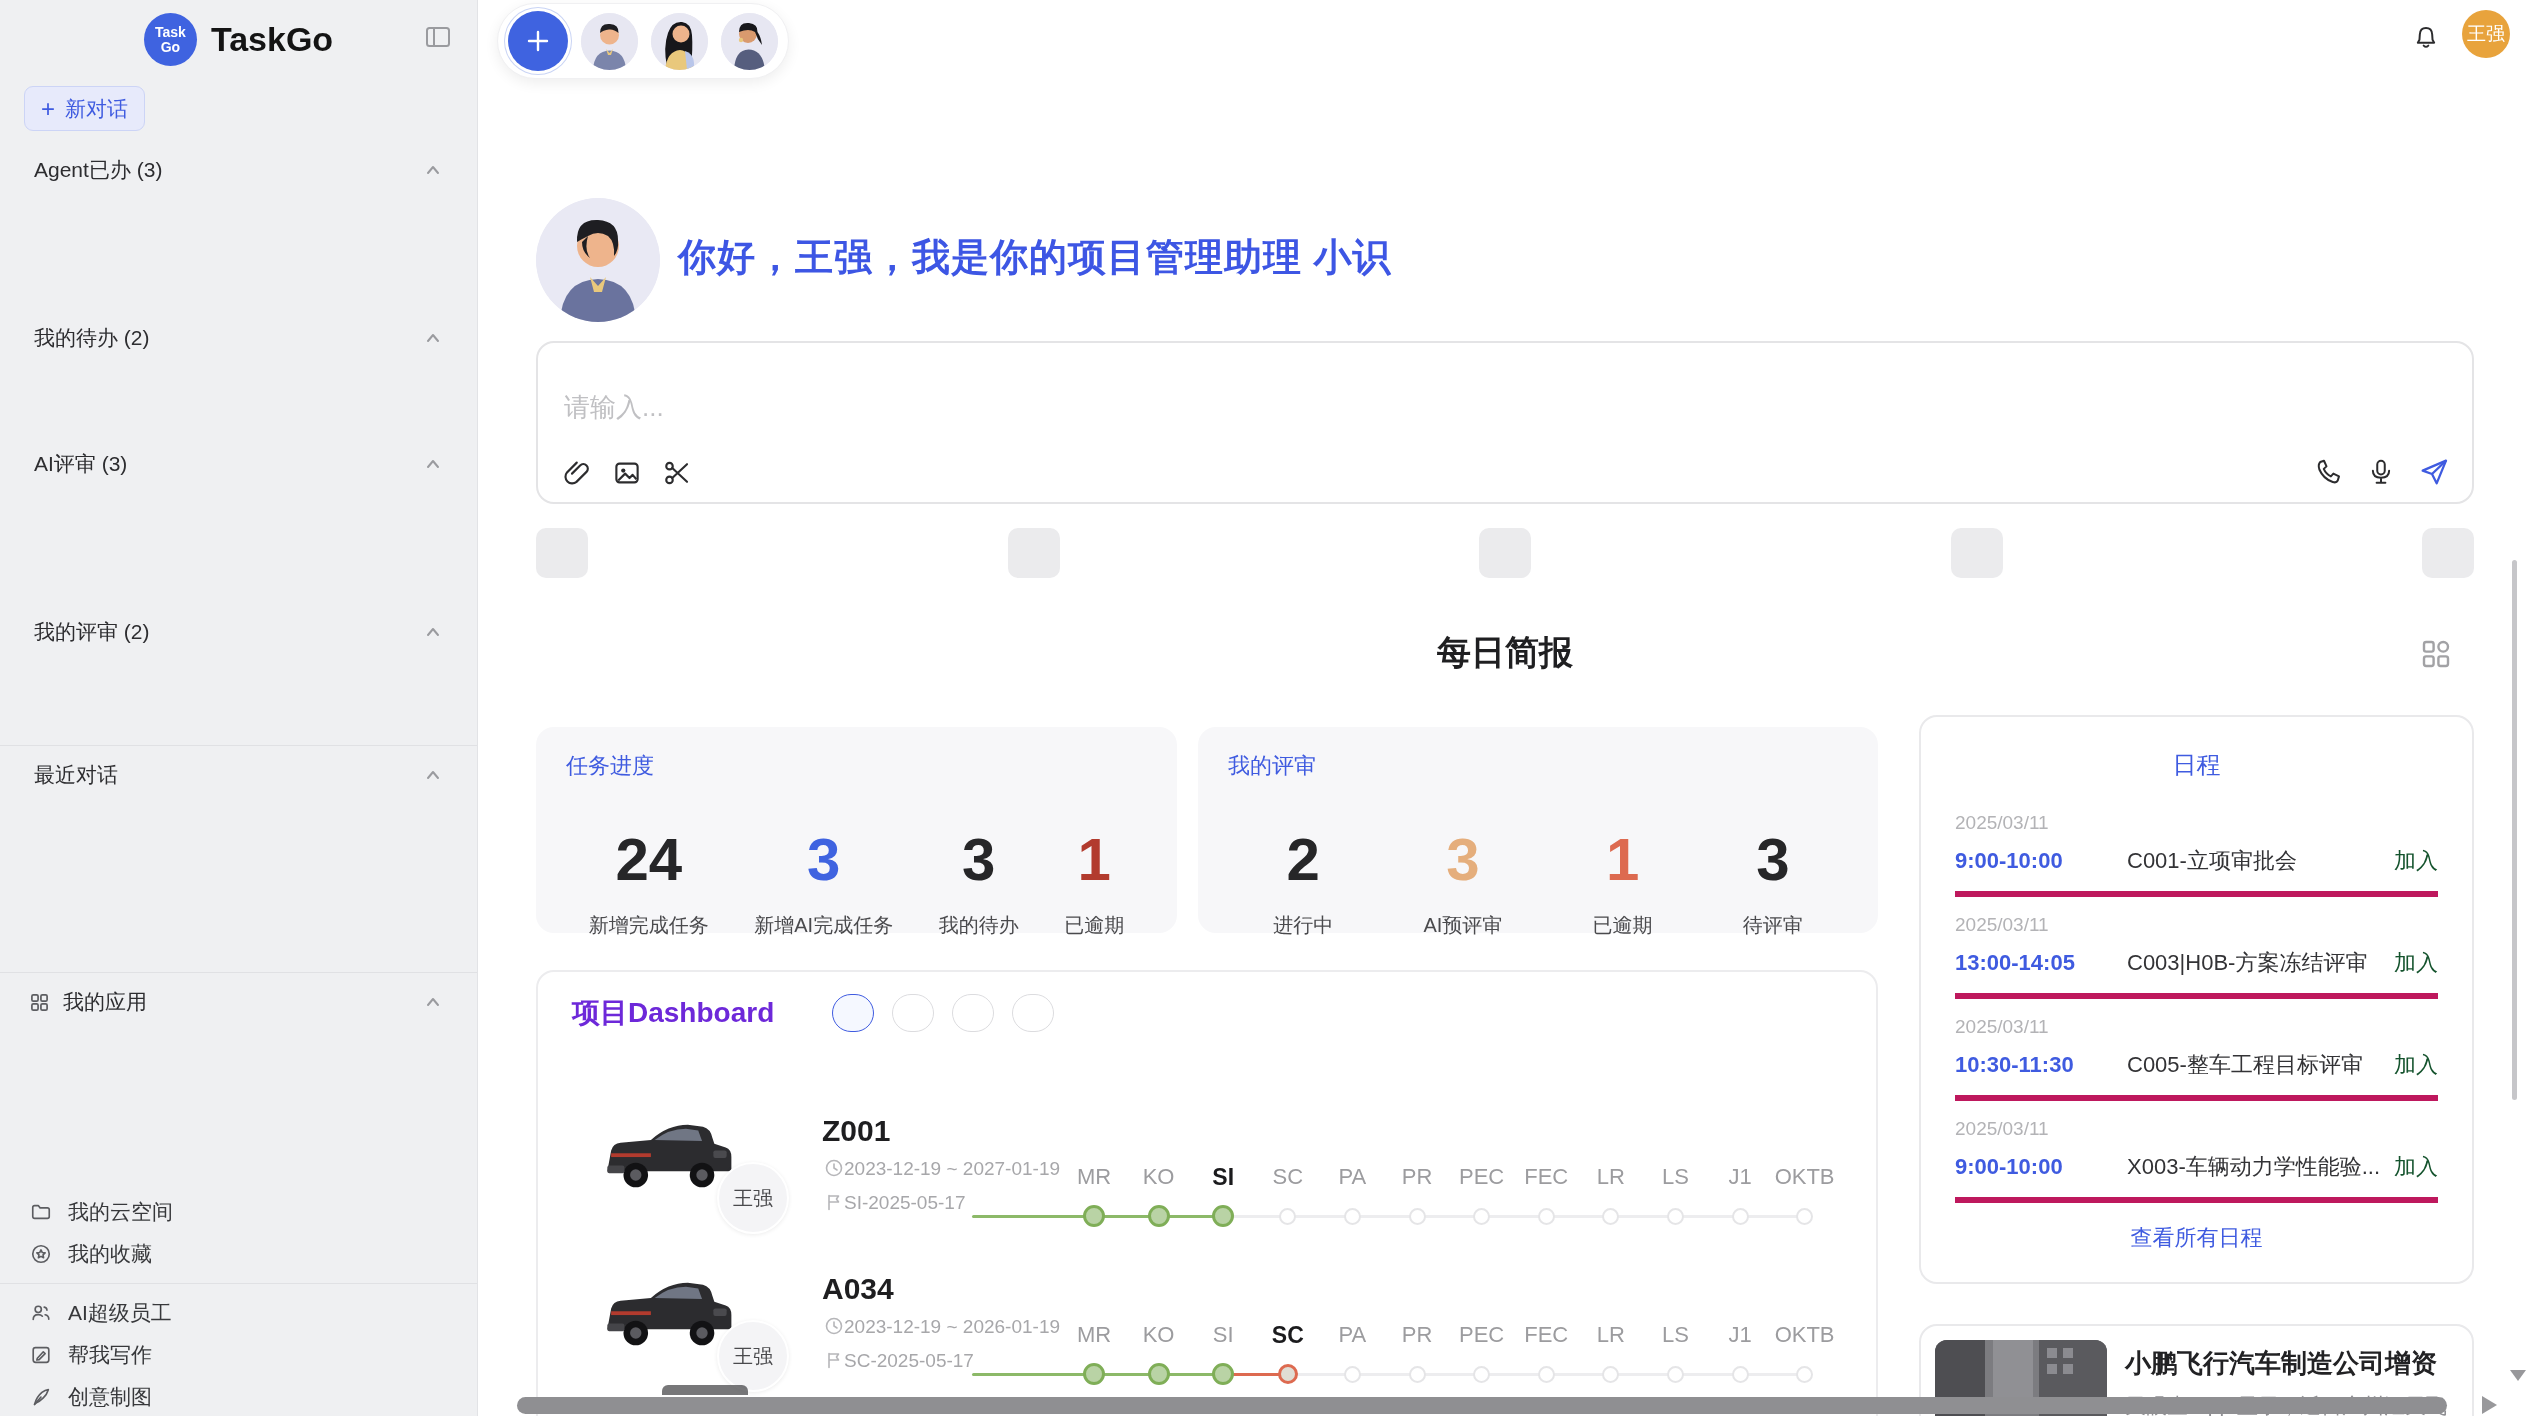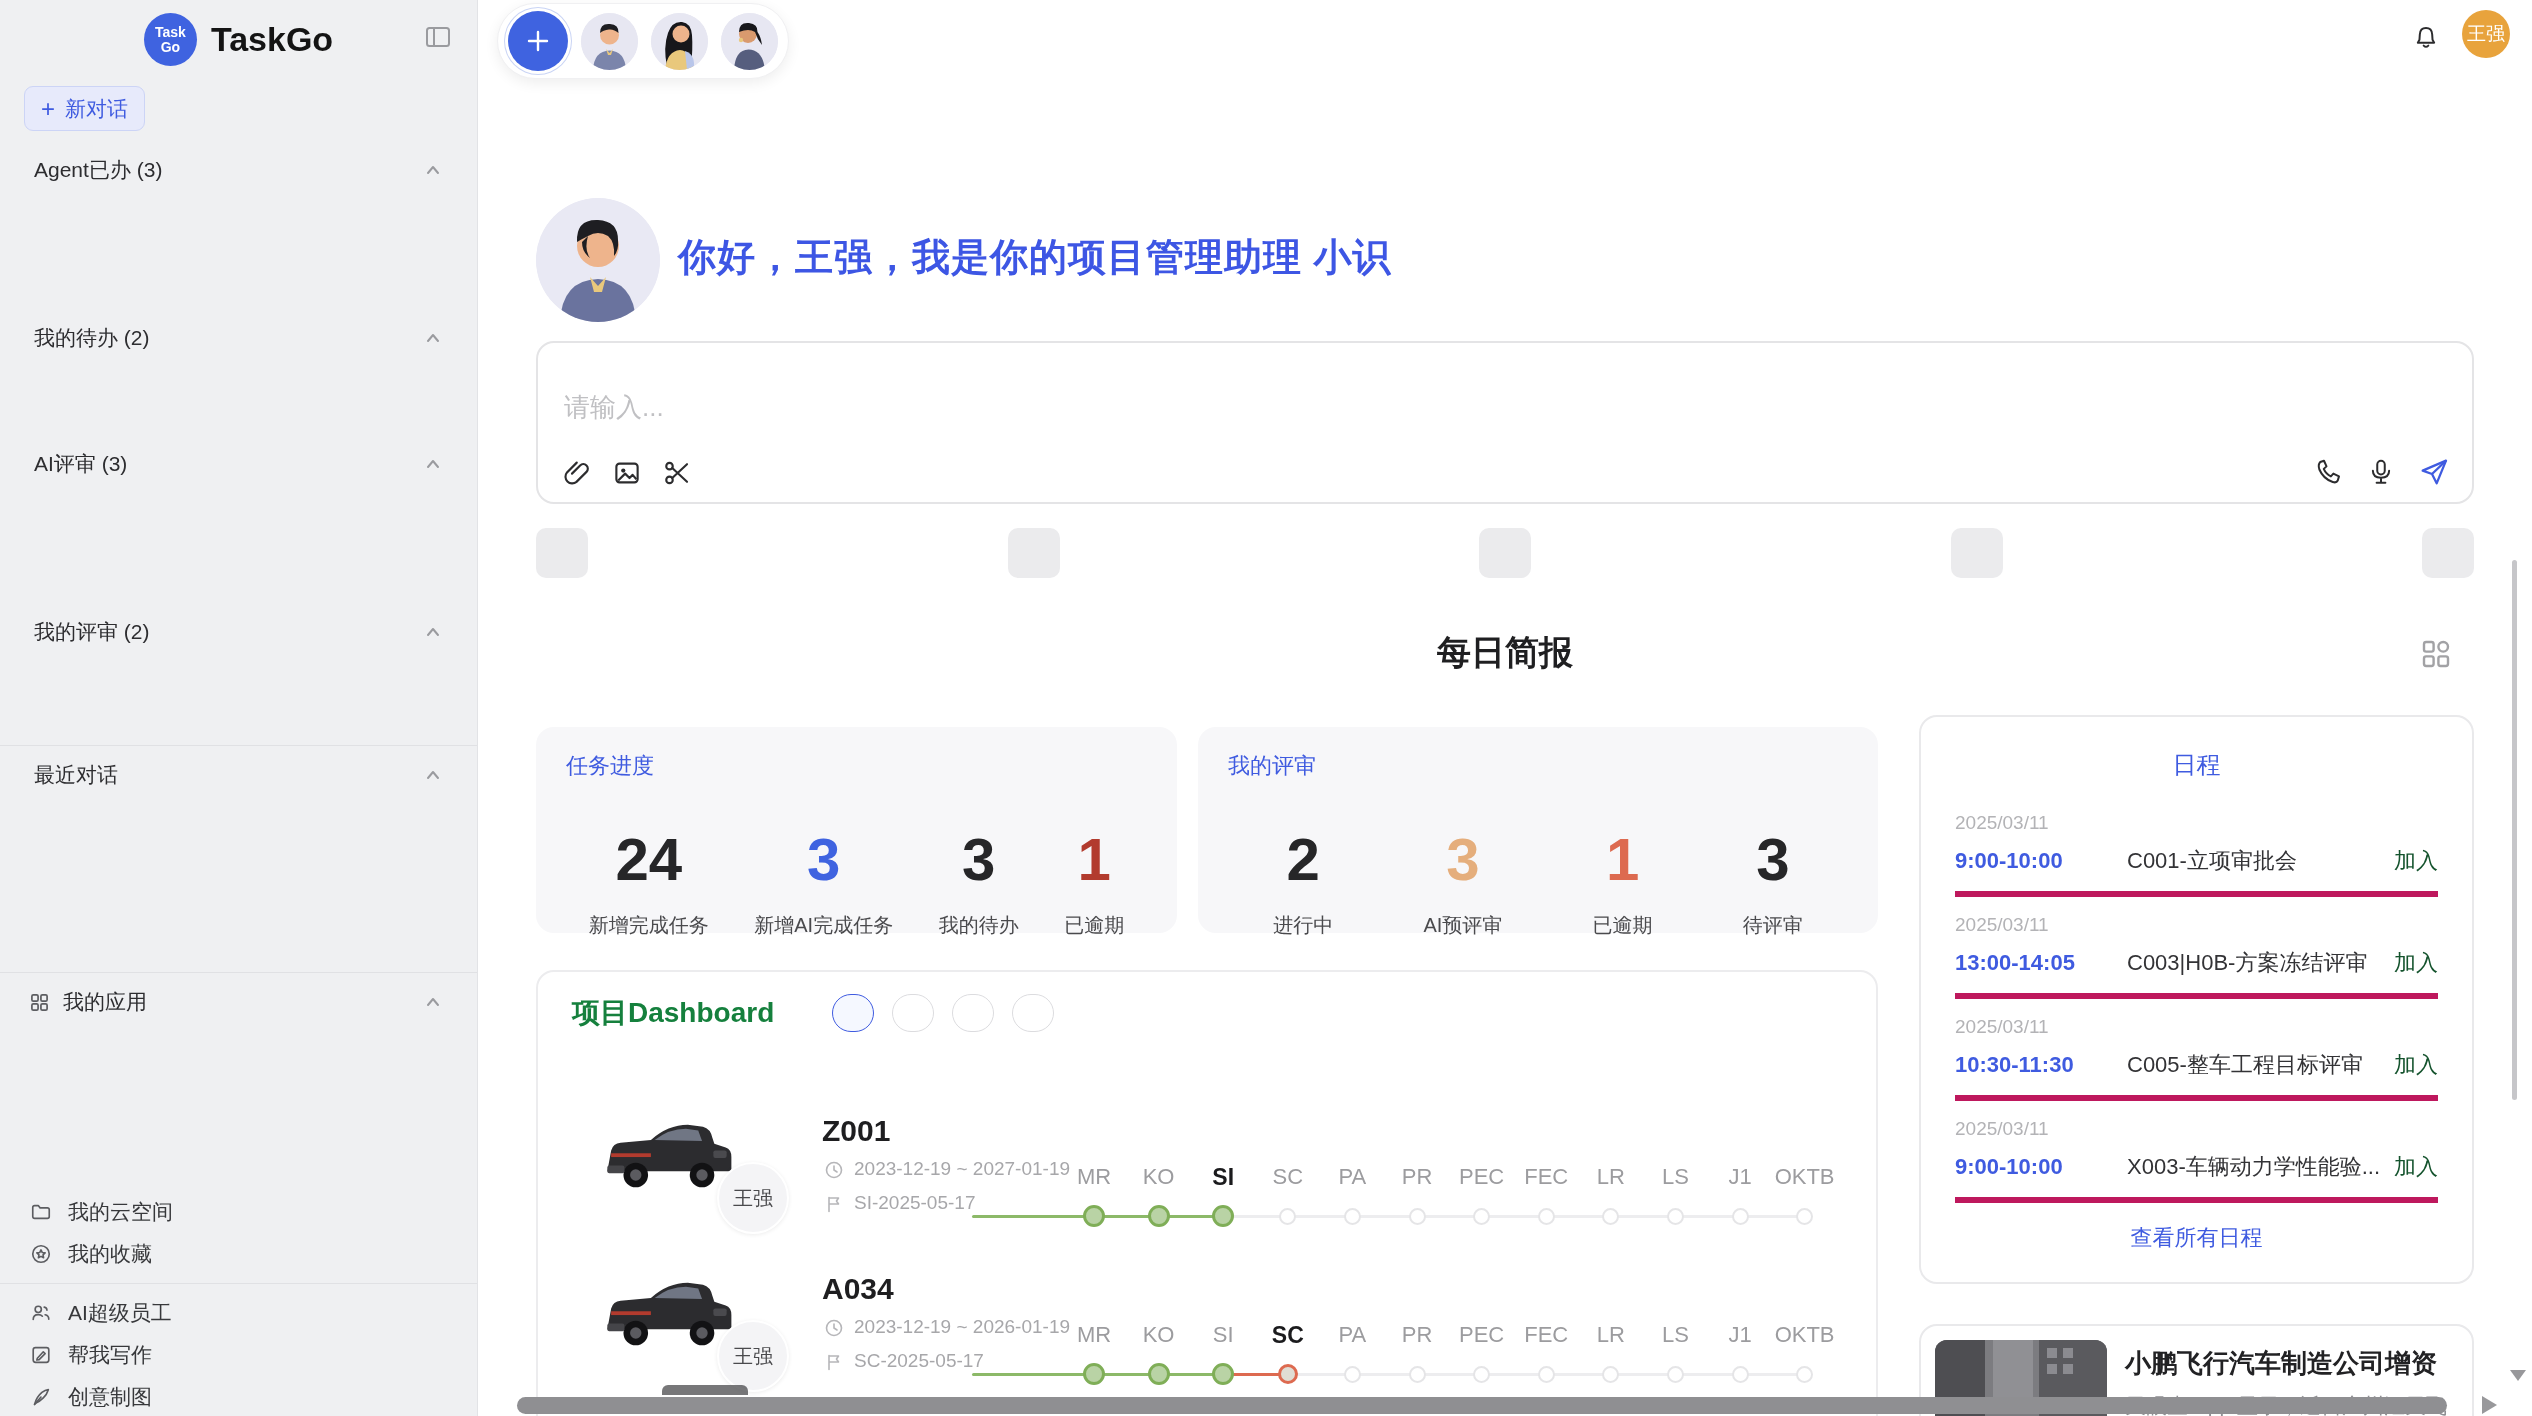--- a/index.html
+++ b/index.html
@@ -85,32 +85,32 @@
   .stat-card{position:absolute;top:727px;height:206px;background:#f7f7f9;border-radius:18px;box-sizing:border-box;padding:24px 30px 0 30px;}
   .stat-card .card-label{font-size:22px;color:#3f5be0;}
   .stat-row{display:flex;justify-content:space-around;margin-top:14px;}
   .stat{text-align:center;margin-top:35px;}
   .stat-value{font-size:60px;font-weight:700;line-height:1.0;}
   .stat-label{font-size:20px;color:#4a4a4d;margin-top:22px;}
   
   .dash-card{position:absolute;left:58px;top:970px;width:1342px;height:520px;box-sizing:border-box;
     background:#fff;border:2px solid #ececee;border-radius:18px;overflow:hidden;}
   .dash-head{display:flex;align-items:center;padding:22px 0 0 34px;}
-  .dash-title{font-size:28px;font-weight:700;color:#15803d;}
+  .dash-title{font-size:28px;font-weight:700;color:#6d28d9;}
   .filters{display:flex;gap:18px;margin-left:58px;}
   .filter-pill{height:38px;line-height:36px;box-sizing:border-box;border:1.5px solid #dcdcdf;border-radius:20px;
     padding:0 20px;font-size:21px;color:#6b6b6e;background:#fff;cursor:pointer;white-space:nowrap;}
   .filter-pill.active{border-color:#3f5be0;color:#3f5be0;background:#f5f8ff;}
   .proj-row{position:absolute;left:0;width:100%;height:158px;}
   .truck{position:absolute;left:58px;top:9px;width:142px;height:98px;}
   .owner-badge{position:absolute;left:179px;top:62px;width:68px;height:68px;border-radius:50%;
     background:#f4f4f6;border:2px solid #ffffff;box-shadow:0 1px 4px rgba(0,0,0,.08);
     display:flex;align-items:center;justify-content:center;font-size:20px;color:#4a4a4d;}
   .proj-code{position:absolute;left:284px;top:14px;font-size:30px;font-weight:700;color:#1e1e20;}
-  .proj-meta{position:absolute;left:286px;display:flex;align-items:flex-end;gap:10px;
+  .proj-meta{position:absolute;left:286px;display:flex;align-items:flex-start;
     font-size:19px;color:#a7a7aa;white-space:nowrap;}
   .meta-dates{top:58px;}
   .meta-flag{top:92px;}
   .ms-track{position:absolute;left:434px;top:22px;width:920px;height:100px;margin-top:40px;}
   .ms-label{position:absolute;top:2px;transform:translateX(-50%);font-size:22px;color:#9c9c9f;white-space:nowrap;}
   .ms-label.current{color:#1b1b1d;font-weight:700;font-size:23px;}
   .ms-line{position:absolute;height:3px;top:52.5px;border-radius:2px;}
   .ms-dot{position:absolute;border-radius:50%;box-sizing:content-box;}
   .ms-dot.done{width:16px;height:16px;border:3px solid #7fae57;background:#b9d3a5;}
   .ms-dot.overdue{width:14px;height:14px;border:3px solid #dd6a50;background:#e0ddd4;}

